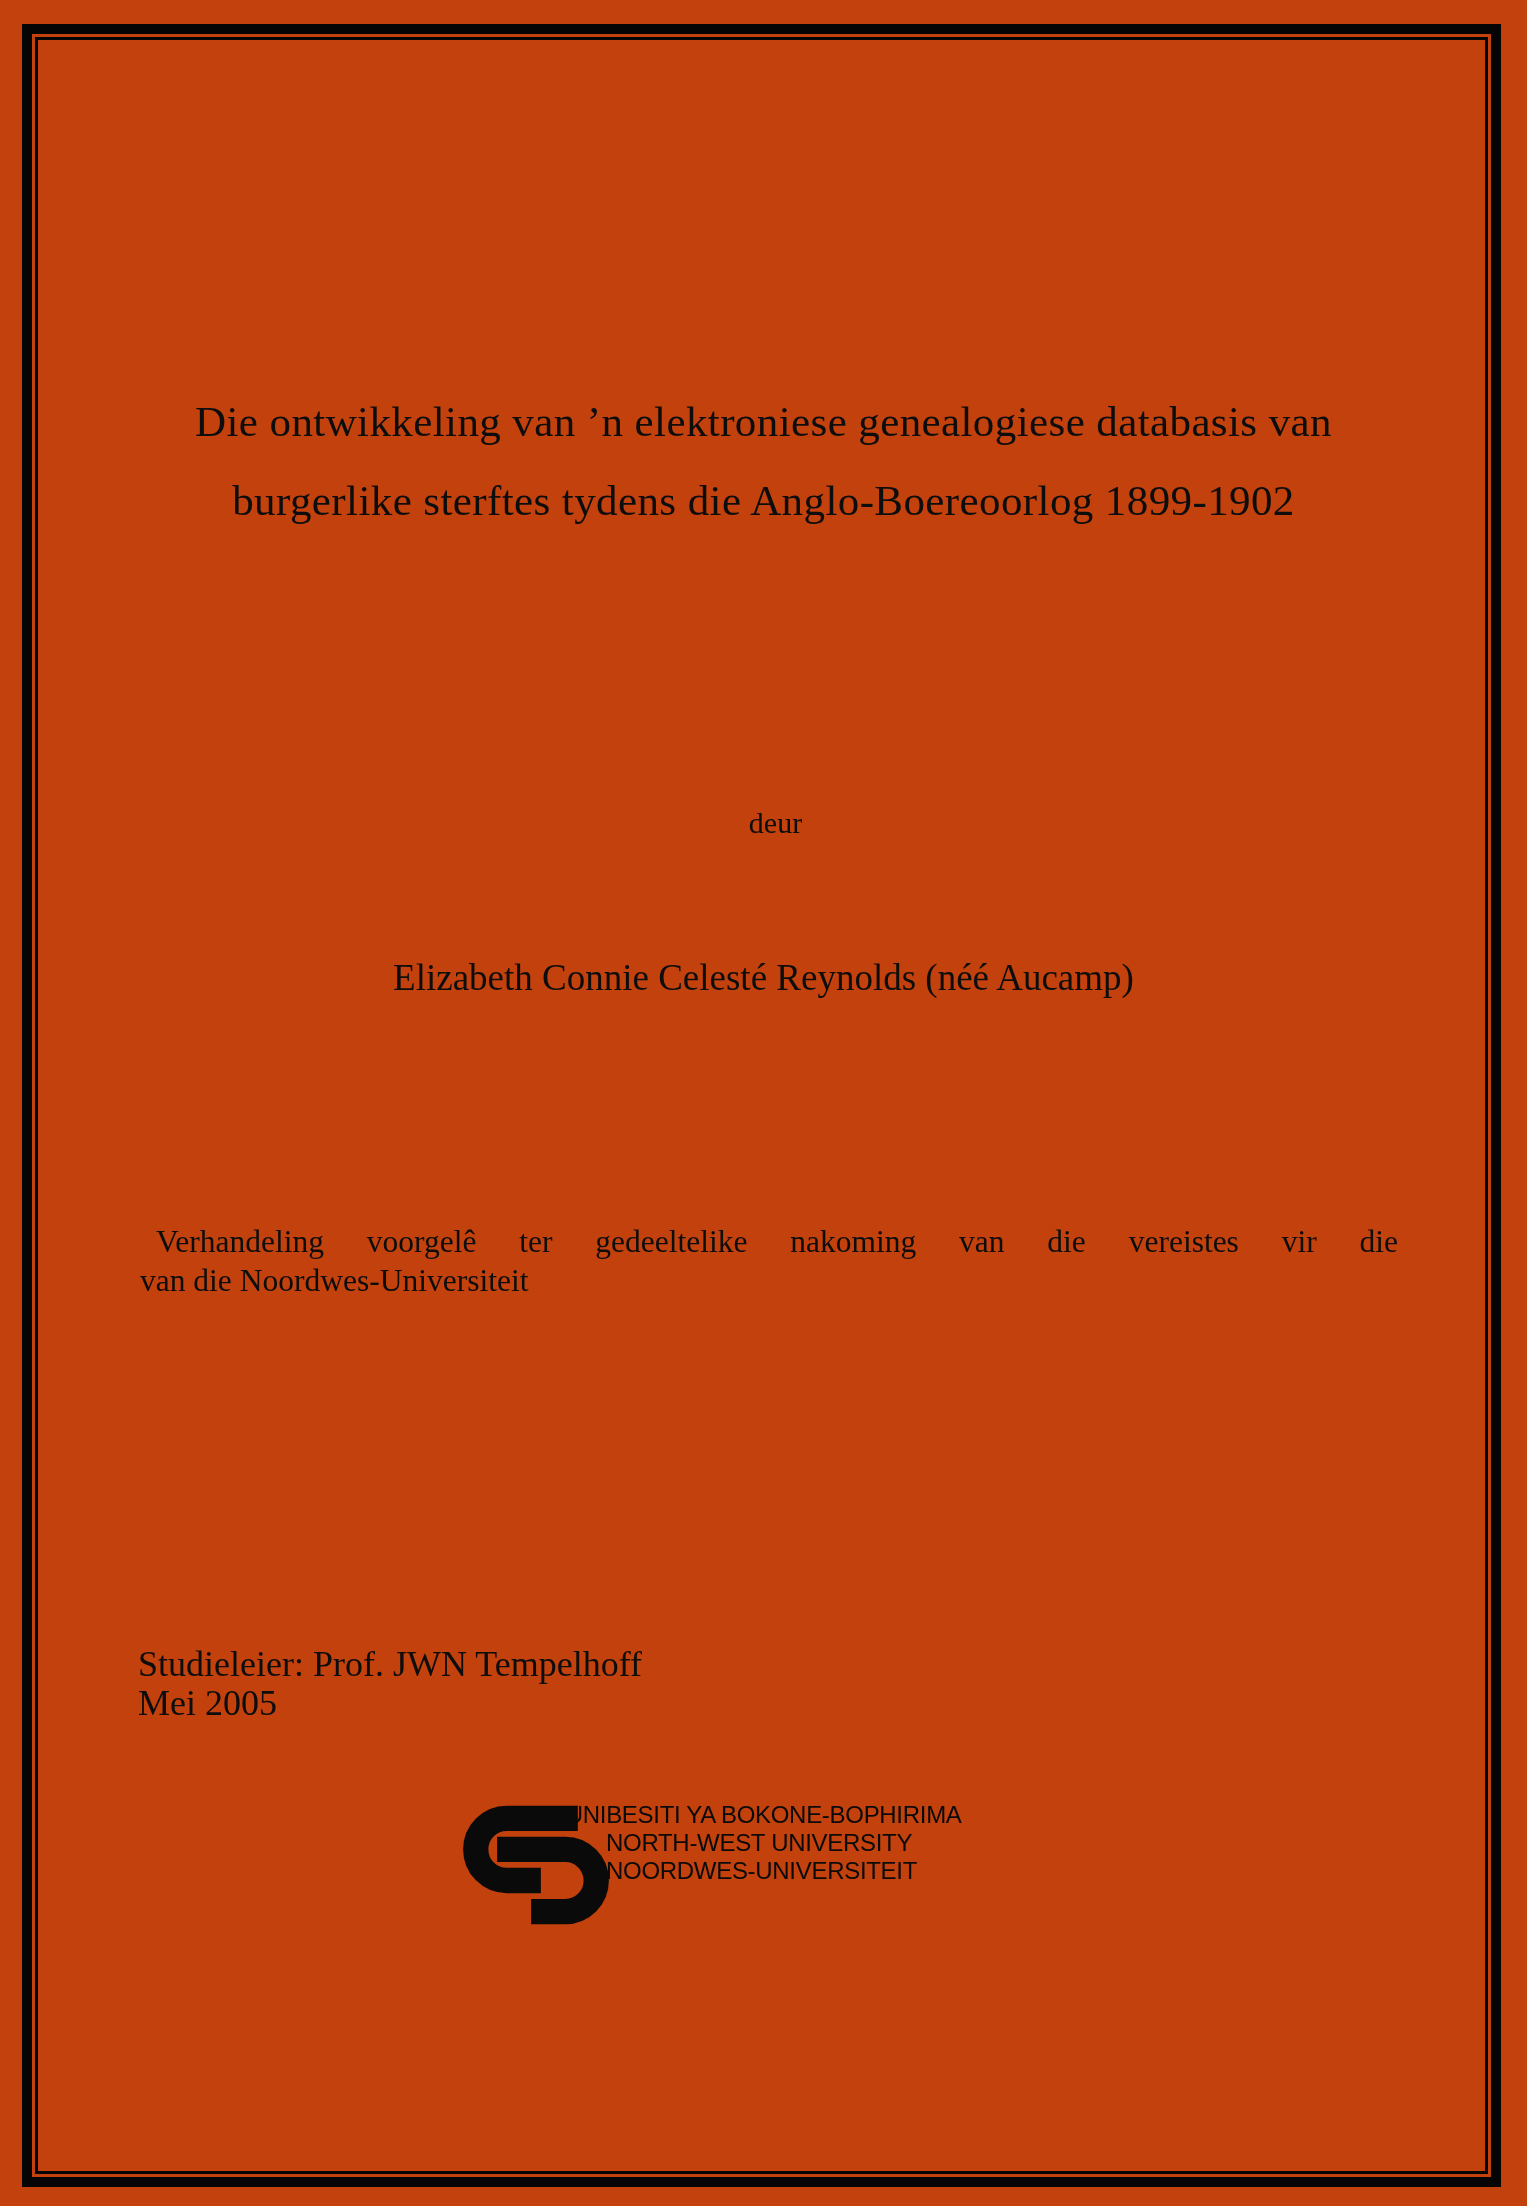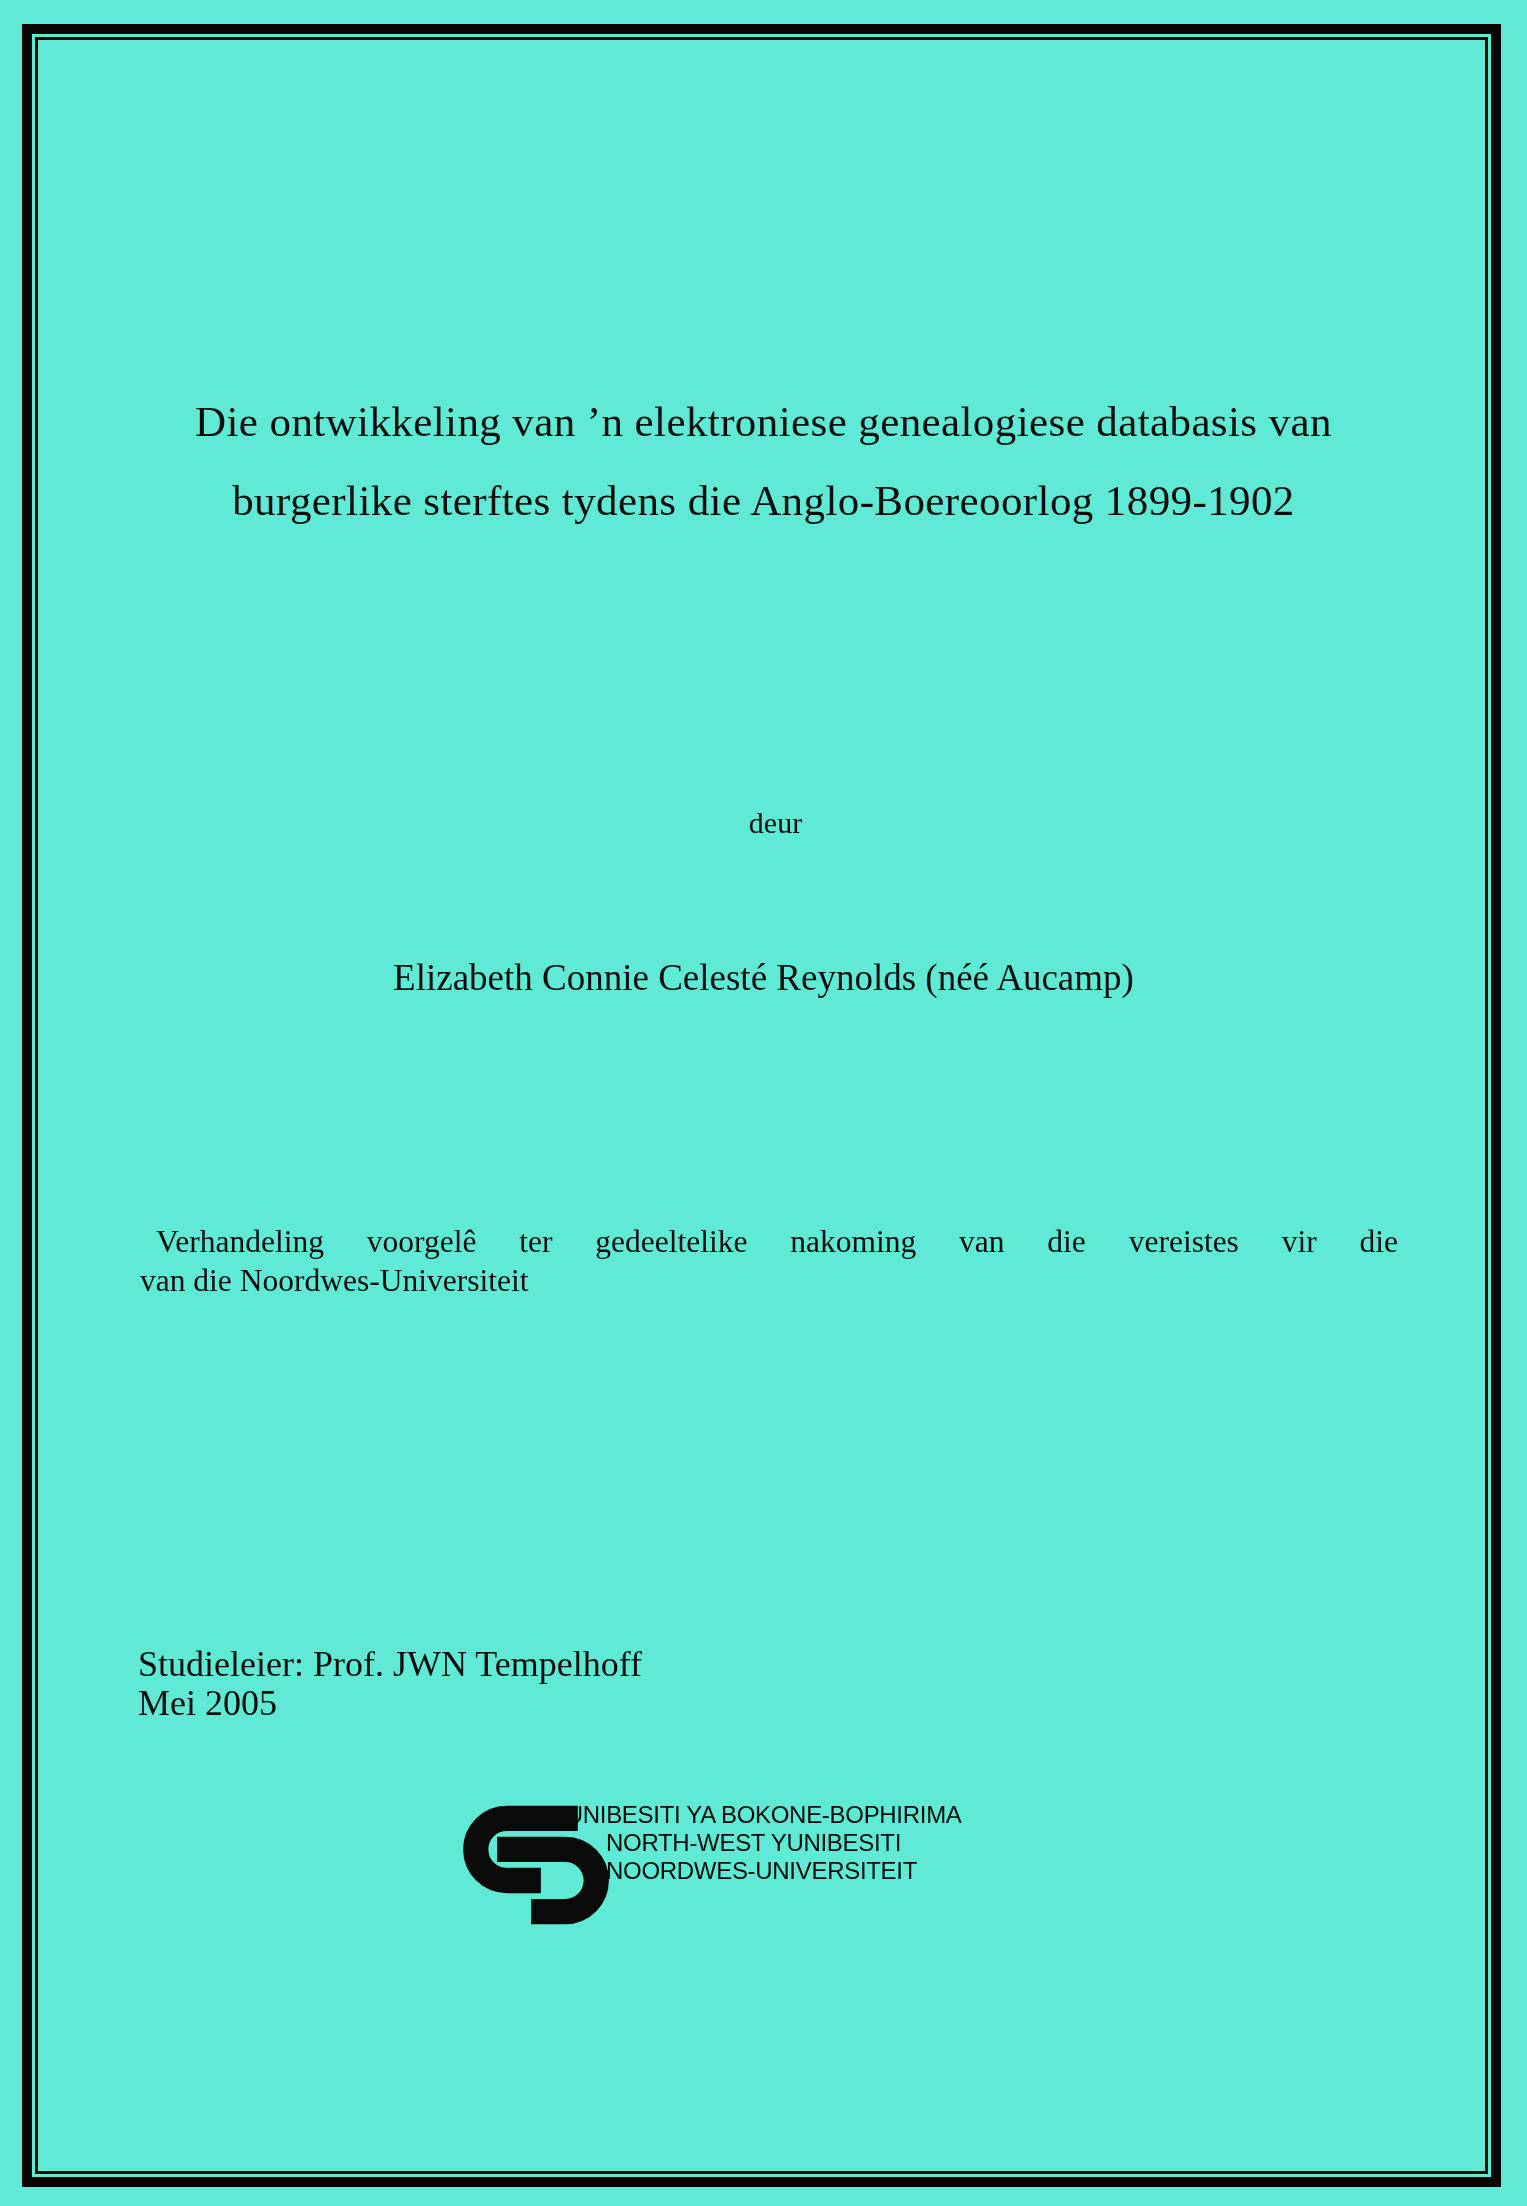--- a/index.html
+++ b/index.html
@@ -4,21 +4,21 @@
 <style>
   html, body {
     margin: 0;
     padding: 0;
     background: #ffffff;
   }
   .page {
     position: relative;
     width: 1527px;
     height: 2206px;
-    background: #5eead4;
+    background: #c2410c;
     color: #0d0d0d;
     font-family: "Liberation Serif", serif;
     overflow: hidden;
   }
   
   .frame-outer {
     position: absolute;
     left: 22px; top: 24px; right: 26px; bottom: 19px;
     border: 10px solid #050505;
   }
@@ -120,18 +120,18 @@
 
   <div class="logo">
     <svg class="logo-mark" viewBox="0 0 150 142" xmlns="http://www.w3.org/2000/svg">
 
       <path d="M 118 25 H 45 A 32 32 0 0 0 45 89 H 80" fill="none" stroke="#0a0a0a" stroke-width="26" stroke-linecap="butt"></path>
 
       <path d="M 35 57 H 105 A 32 32 0 0 1 105 121 H 70" fill="none" stroke="#0a0a0a" stroke-width="26" stroke-linecap="butt"></path>
     </svg>
     <div class="logo-text">
       <div>YUNIBESITI YA BOKONE-BOPHIRIMA</div>
-      <div class="indent">NORTH-WEST YUNIBESITI</div>
+      <div class="indent">NORTH-WEST UNIVERSITY</div>
       <div class="indent">NOORDWES-UNIVERSITEIT</div>
     </div>
   </div>
 
 </div>
 
 </body></html>

